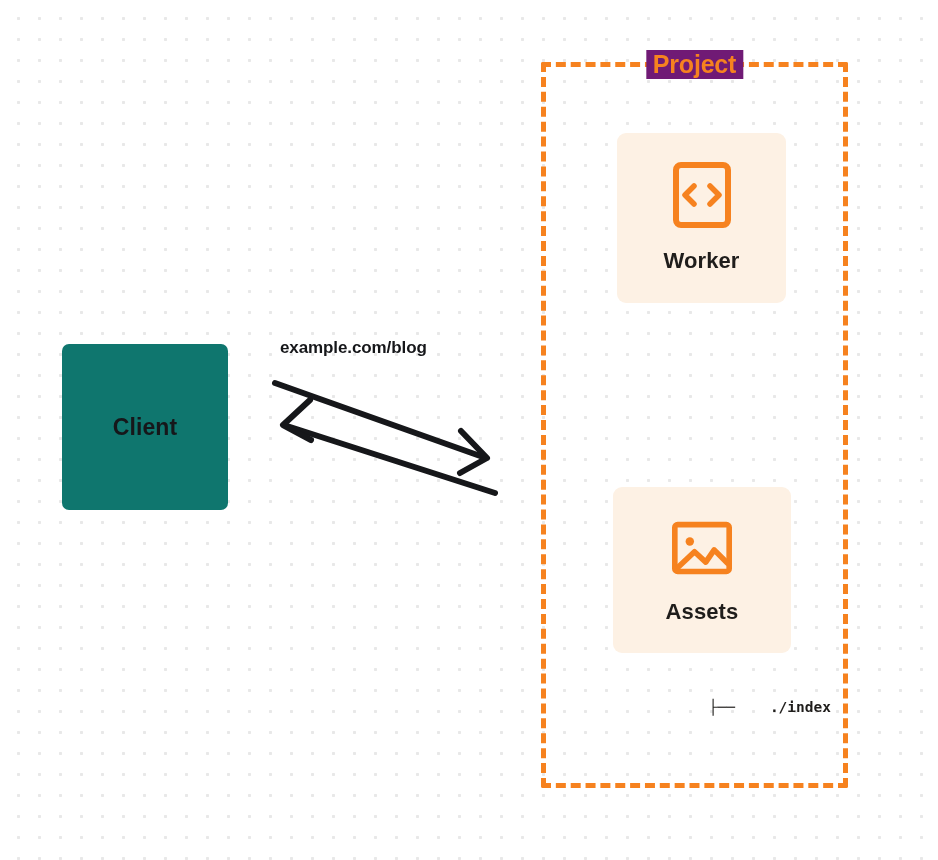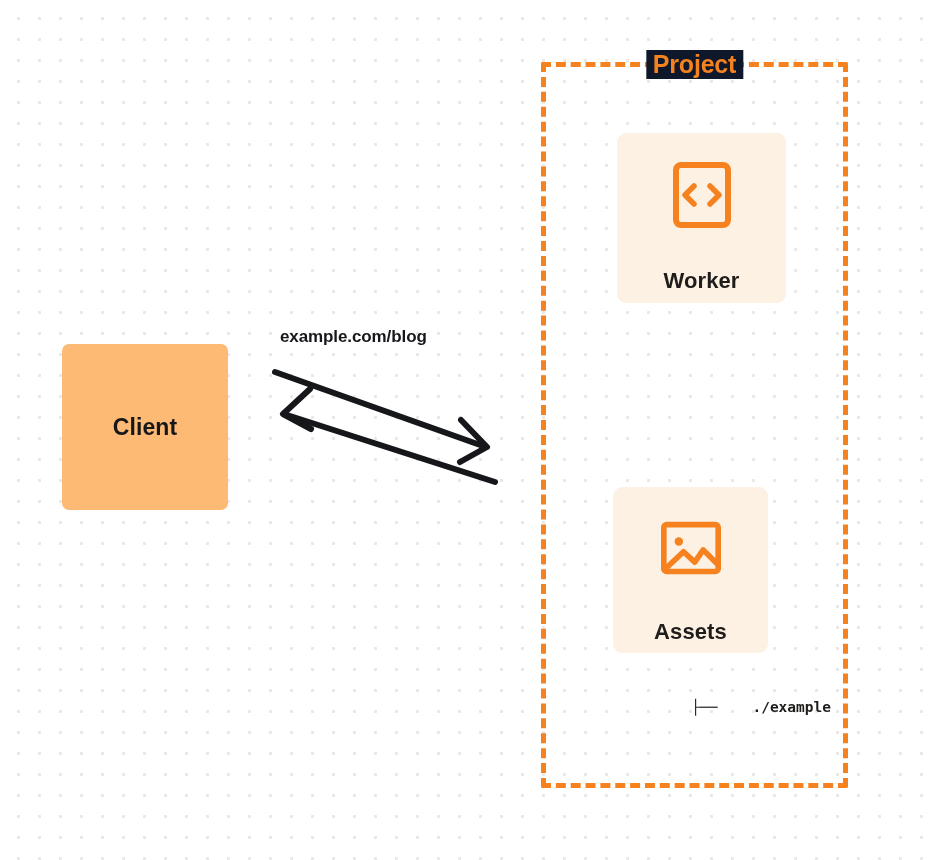--- a/index.html
+++ b/index.html
@@ -19,38 +19,38 @@
     -webkit-font-smoothing: antialiased;
   }
 
   
   .client-node {
     position: absolute;
     left: 62px;
     top: 344px;
     width: 166px;
     height: 166px;
-    background: #fdba74;
+    background: #0f766e;
     border-radius: 7px;
     display: flex;
     align-items: center;
     justify-content: center;
   }
   .client-label {
     font-size: 23px;
     font-weight: bold;
     color: #16171a;
     letter-spacing: 0.1px;
   }
 
   
   .arrows-layer {
     position: absolute;
     left: 255px;
-    top: 319px;
+    top: 330px;
     width: 265px;
     height: 185px;
     text-align: right;
   }
   .url-label {
     position: absolute;
     left: 25px;
     top: 8px;
     font-size: 17px;
     font-weight: bold;
@@ -68,51 +68,50 @@
     height: 726px;
     border: 5px dashed #f6821f;
     box-sizing: border-box;
     border-radius: 2px;
   }
   .project-title {
     position: absolute;
     top: -17px;
     left: 50%;
     transform: translateX(-50%);
-    background: #0f172a;
+    background: #701a75;
     padding: 0 7px;
     font-size: 25px;
     font-weight: bold;
     color: #f6821f;
     white-space: nowrap;
     letter-spacing: -0.2px;
   }
 
   
   .service-card {
     position: absolute;
     background: #fdf1e4;
     border-radius: 9px;
     display: flex;
     flex-direction: column;
     align-items: center;
-    gap: 20px;
   }
   .card-worker {
     left: 71px;
     top: 66px;
     width: 169px;
     height: 170px;
     padding-top: 29px;
     box-sizing: border-box;
   }
   .card-assets {
     left: 67px;
     top: 420px;
-    width: 155px;
+    width: 178px;
     height: 166px;
     padding-top: 28px;
     box-sizing: border-box;
   }
   .card-icon {
     width: 60px;
     height: 66px;
     display: block;
   }
   .card-icon.assets-icon {
@@ -187,16 +186,16 @@
   <div class="service-card card-assets">
     <svg class="card-icon assets-icon" viewBox="0 0 64 56">
       <rect x="3" y="3" width="58" height="50" rx="3" ry="3" fill="none" stroke="#f6821f" stroke-width="6"></rect>
       <circle cx="19" cy="21" r="4.5" fill="#f6821f"></circle>
       <polyline points="7,48 24,32 36,43 45,30 59,44" fill="none" stroke="#f6821f" stroke-width="6" stroke-linecap="round" stroke-linejoin="round"></polyline>
     </svg>
     <span class="card-label">Assets</span>
   </div>
 
   <div class="file-tree">
-    <span class="tree-row"><span>├──</span>&nbsp;&nbsp;&nbsp;&nbsp;<span>./example</span></span>
+    <span class="tree-row"><span>├──</span>&nbsp;&nbsp;&nbsp;&nbsp;<span>./index</span></span>
     
   </div>
 </div>
 
 </body></html>

